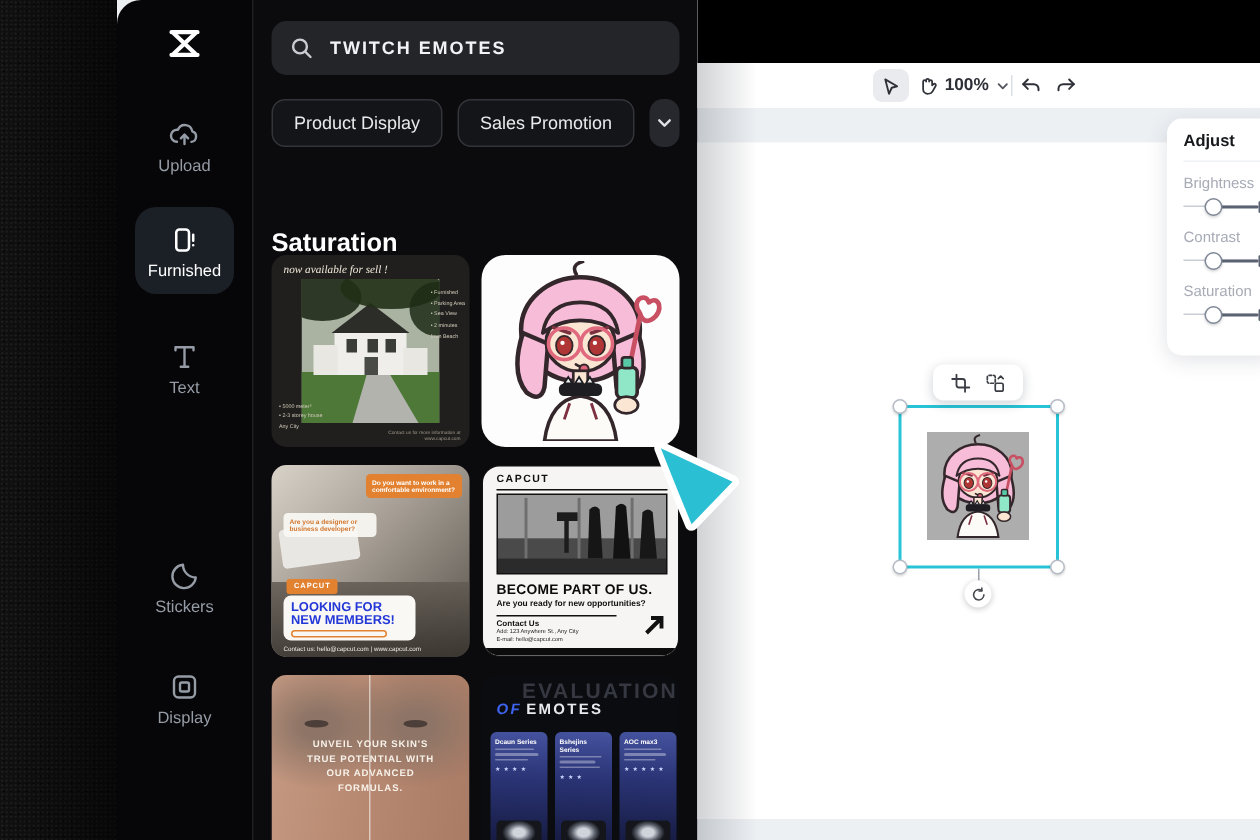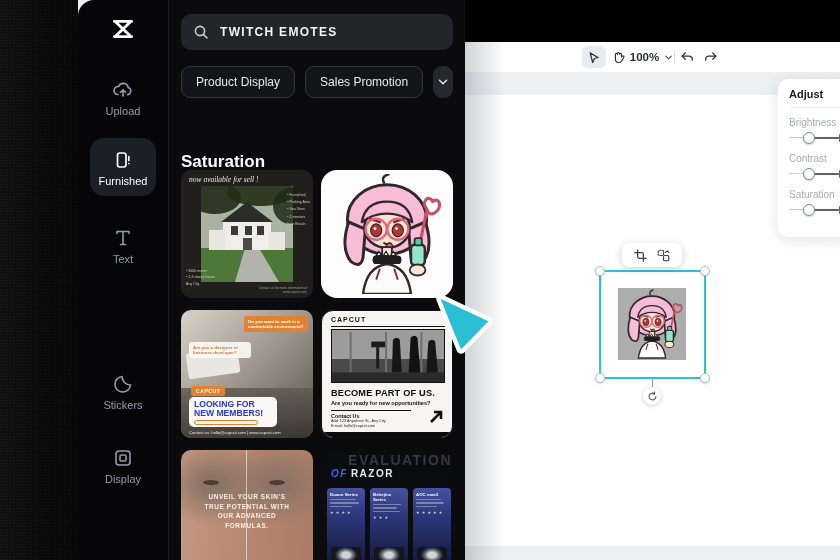--- a/index.html
+++ b/index.html
@@ -364,21 +364,21 @@
       <div class="thumb t-c1 t-r3 t-skin">
         <div class="eye" style="left:22px"></div>
         <div class="eye" style="left:88px"></div>
         <div class="vline"></div>
         <div class="cap">Unveil your skin's true potential with our advanced formulas.</div>
       </div>
 
       <div class="thumb t-c2 t-r3 t-razor">
         <div class="big">EVALUATION</div>
         <div class="line2">
-          <span class="of">OF</span><span>RAZOR</span>
+          <span class="of">OF</span><span>EMOTES</span>
         </div>
         <div class="cards">
           <div class="rcard">
             <div class="rname">Dcaun Series</div>
             <div class="rl" style="width:26px"></div>
               <div class="rl" style="width:29px"></div>
               <div class="rl" style="width:22px"></div>
             <div class="stars">★ ★ ★ ★</div>
             <div class="prod"></div>
           </div>

